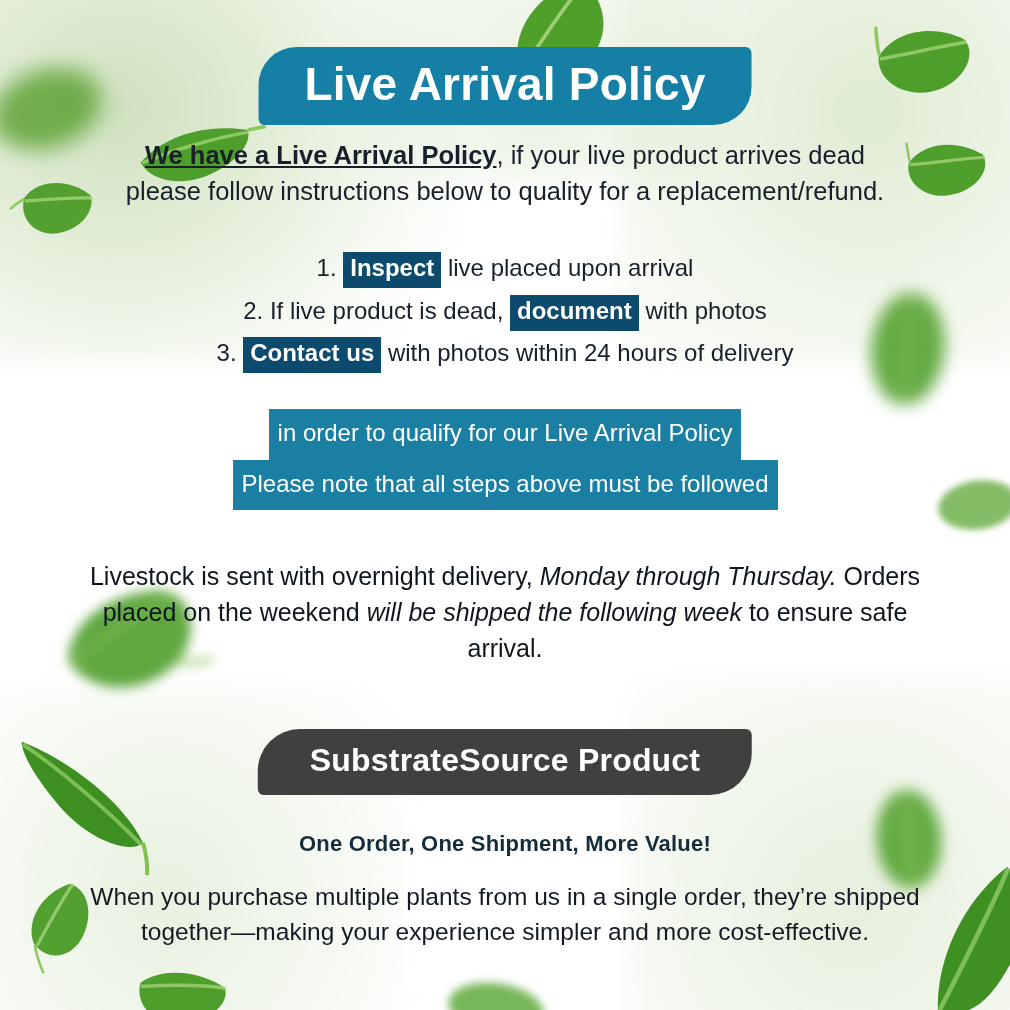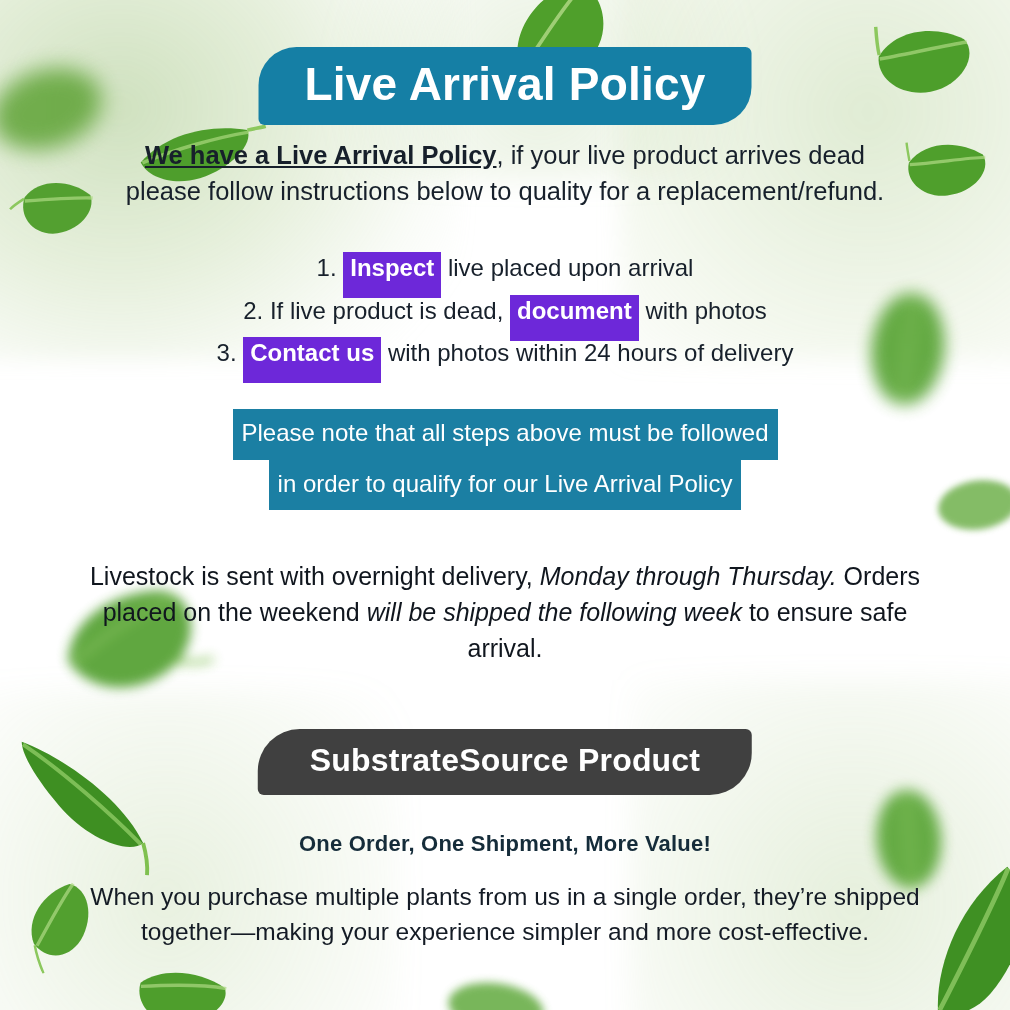--- a/index.html
+++ b/index.html
@@ -142,24 +142,24 @@
     left: 50%;
     transform: translateX(-50%);
     top: 247px;
     width: 860px;
     font-size: 24px;
     line-height: 1.78;
     color: #17202B;
   }
   .step { white-space: nowrap; }
   .hl-dark {
-    background: #6d28d9;
+    background: #0c4a6e;
     color: #ffffff;
     font-weight: bold;
-    padding: 2px 7px 17px 7px;
+    padding: 2px 7px 7px 7px;
   }
 
   .note {
     position: absolute;
     left: 50%;
     transform: translateX(-50%);
     top: 409px;
     width: 860px;
     font-size: 24px;
     line-height: 1.78;
@@ -340,24 +340,24 @@
       </div>
       <div class="step">
         <span>3.</span>
         <span class="hl-dark">Contact us</span>
         <span>with photos within 24 hours of delivery</span>
       </div>
     </div>
 
     <div class="note">
       <div>
+        <span class="note-line">in order to qualify for our Live Arrival Policy</span>
+      </div>
+      <div>
         <span class="note-line">Please note that all steps above must be followed</span>
-      </div>
-      <div>
-        <span class="note-line">in order to qualify for our Live Arrival Policy</span>
       </div>
     </div>
 
     <div class="shipping">
       <span>Livestock is sent with overnight delivery,</span>
       <i>Monday through Thursday.</i>
       <span>Orders placed on the weekend</span>
       <i>will be shipped the following week</i>
       <span>to ensure safe arrival.</span>
     </div>

